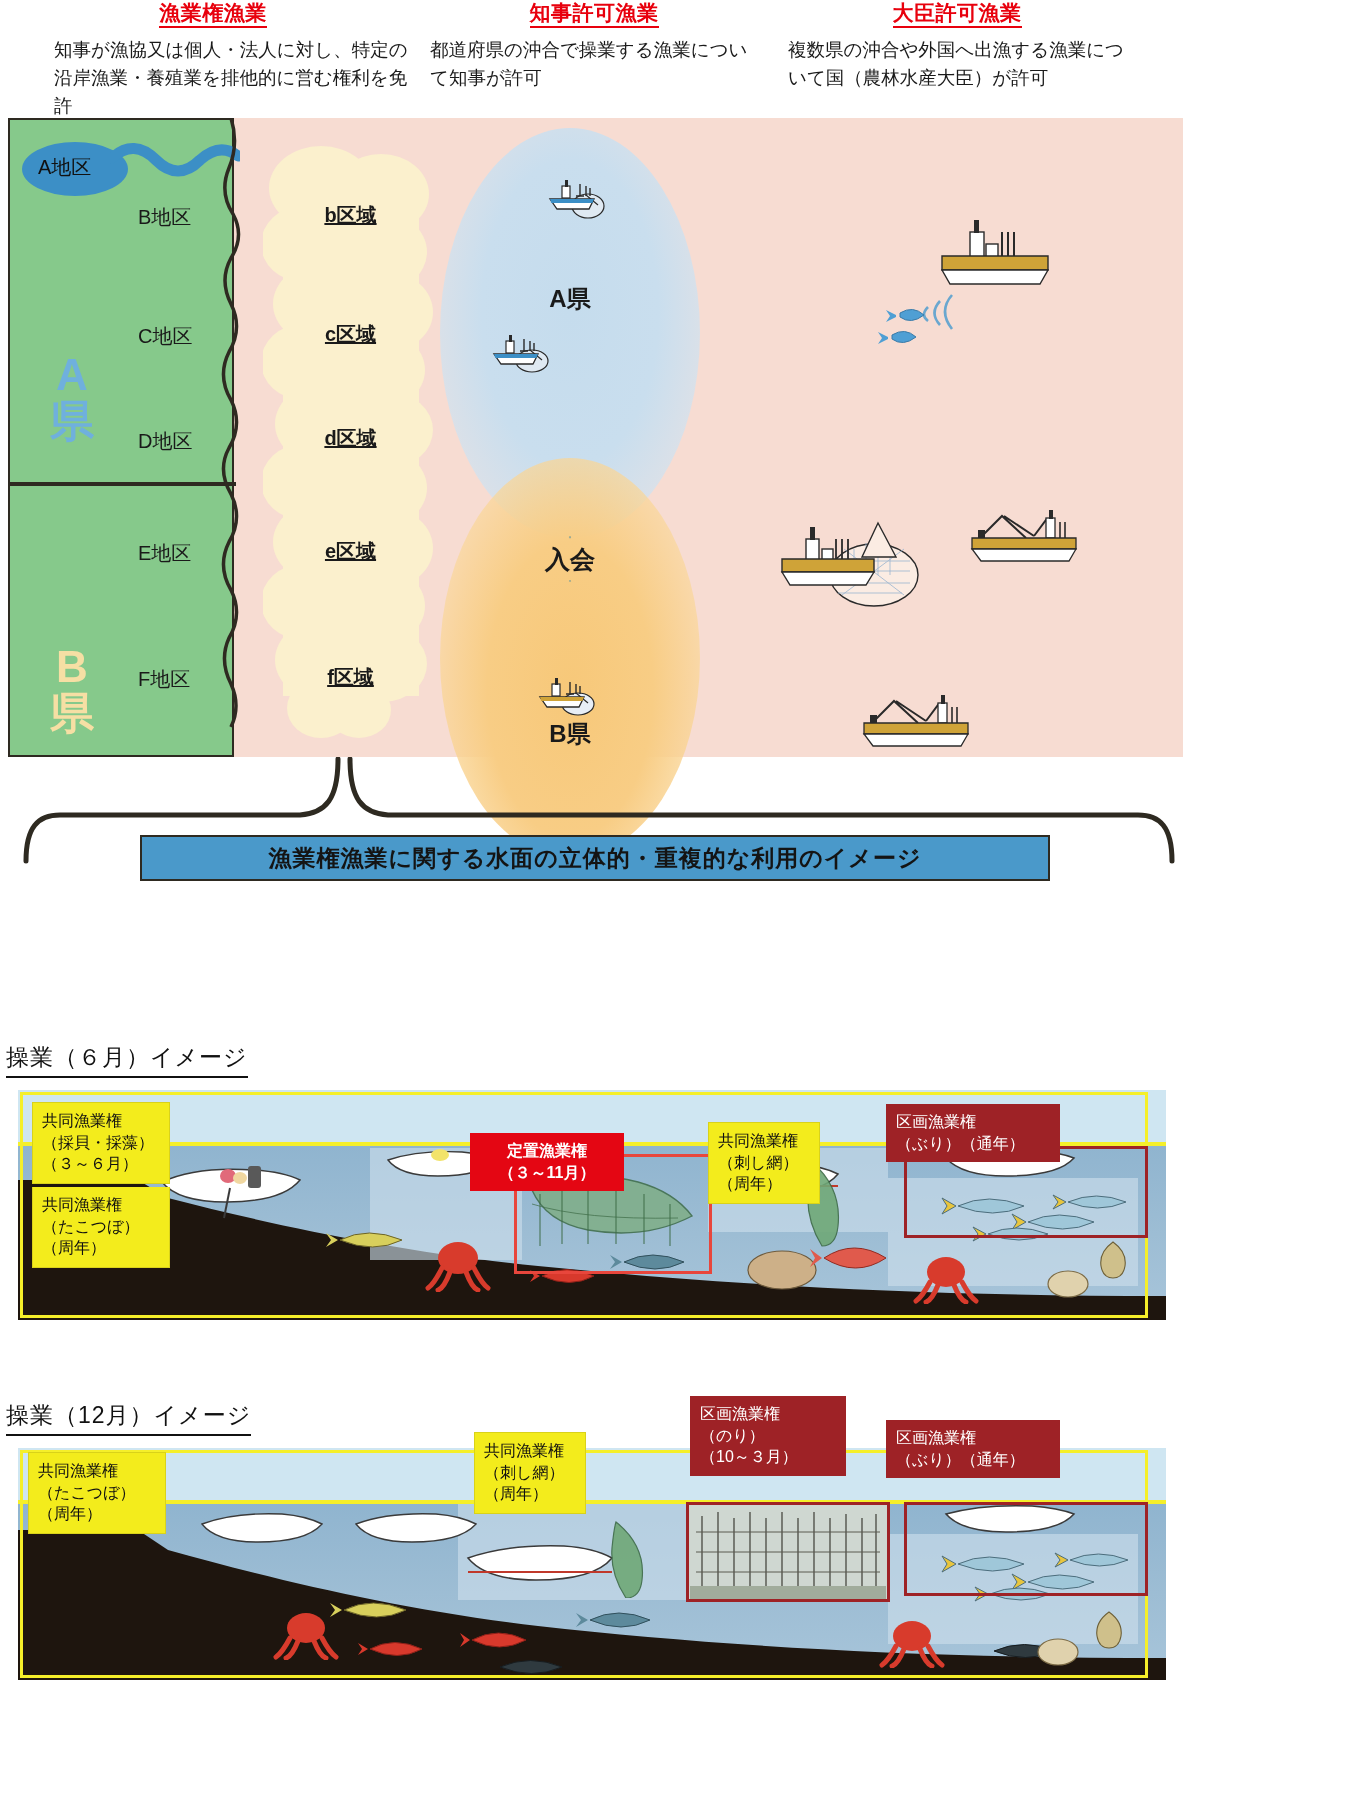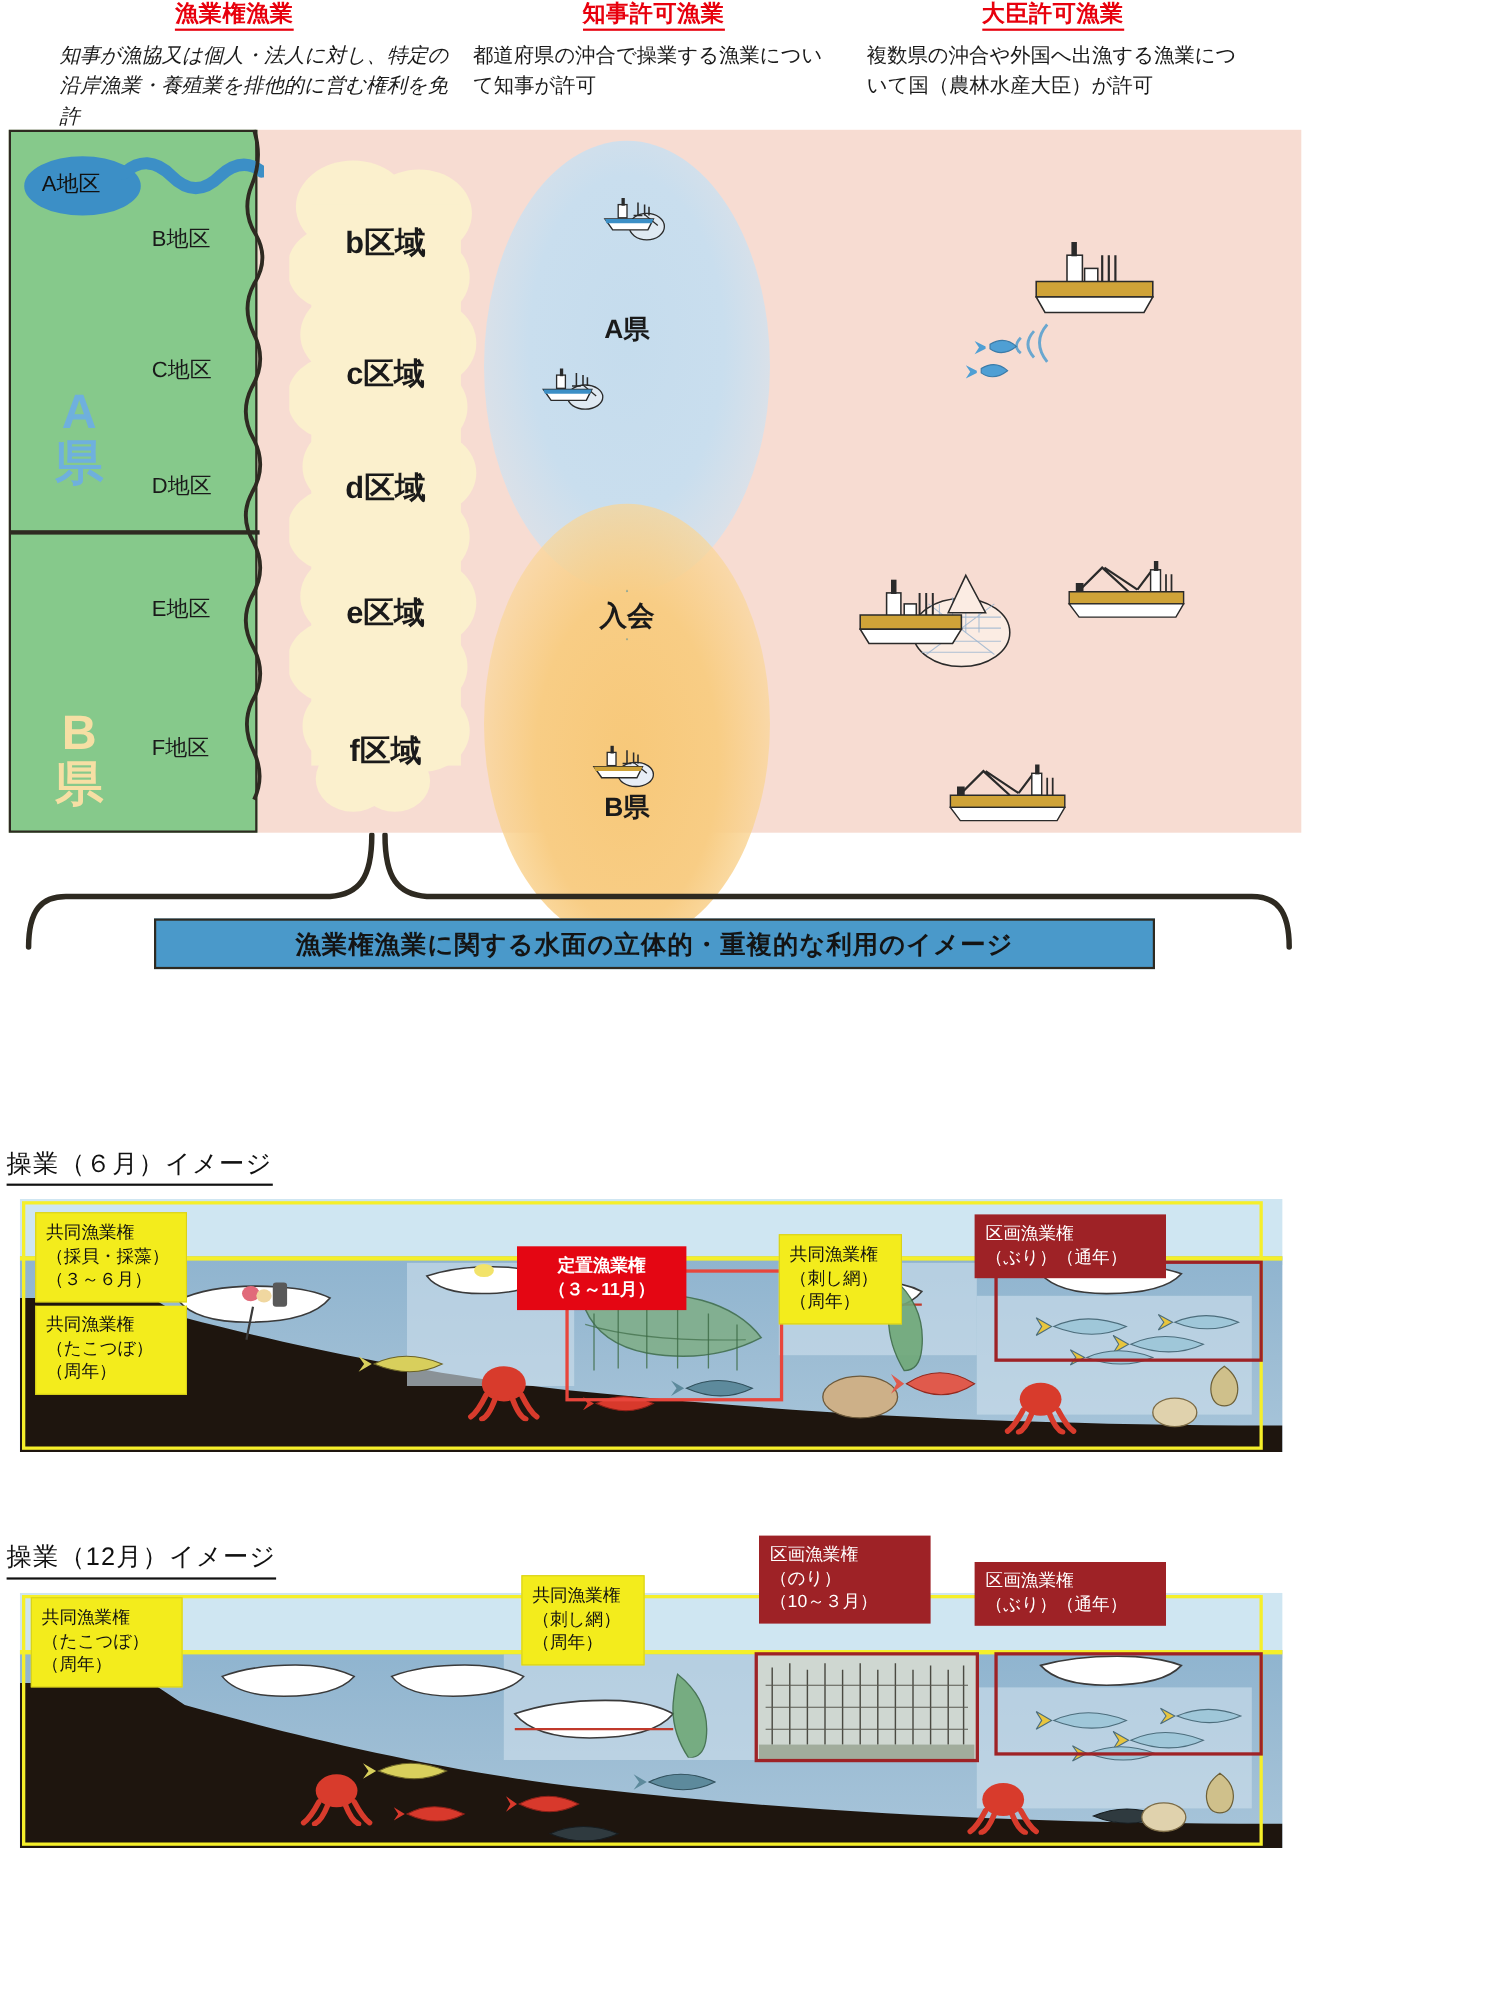--- a/index.html
+++ b/index.html
@@ -16,21 +16,21 @@
   .hdr-col.c3{left:782px;width:350px;}
   .hdr-title{
     text-align:center;color:#e8000d;font-weight:bold;font-size:21px;
     letter-spacing:.5px;line-height:1.25;
   }
   .hdr-title span{border-bottom:2.5px solid #e8000d;padding-bottom:2px;}
   .hdr-body{
     margin-top:10px;font-size:18.5px;line-height:1.5;color:#1a1a1a;
     text-align:left;
   }
-  .hdr-col.c1 .hdr-body{padding-left:36px;font-style:italic;}
+  .hdr-col.c1 .hdr-body{padding-left:36px;}
   .hdr-col.c2 .hdr-body{padding-left:6px;}
   .hdr-col.c3 .hdr-body{padding-left:6px;}
 
   
   .map{position:absolute;left:8px;top:118px;width:1175px;height:639px;}
   .map-pink{position:absolute;left:0;top:0;width:1175px;height:639px;background:#f7dcd2;}
   .map-green{position:absolute;left:0;top:0;width:226px;height:639px;background:#86c98b;
              border:2.5px solid #2e2a21;box-sizing:border-box;}
   .coast{position:absolute;left:207px;top:0;width:32px;height:639px;}
   .pref-divider{position:absolute;left:0;top:362px;width:226px;height:4px;background:#2e2a21;}
@@ -38,22 +38,22 @@
              background:#3c8fc6;border-radius:50%;}
   .river{position:absolute;left:100px;top:18px;}
   .district{position:absolute;font-size:20px;font-weight:normal;color:#1a1a1a;}
   .pref-big{position:absolute;font-size:44px;font-weight:bold;line-height:1.05;
             text-align:center;}
   .pref-A{color:#6fb0dd;left:40px;top:232px;}
   .pref-B{color:#f6dfa4;left:40px;top:524px;}
 
   
   .clouds{position:absolute;left:255px;top:18px;width:175px;height:610px;}
-  .cloud-lbl{position:absolute;font-size:28px;font-weight:bold;color:#1a1a1a;
-             width:175px;text-align:center;}
+  .cloud-lbl{position:absolute;font-size:20px;font-weight:bold;color:#1a1a1a;
+             width:175px;text-align:center;text-decoration:underline;}
 
   
   .sea-a{position:absolute;left:432px;top:10px;width:260px;height:410px;border-radius:50%;
          background:radial-gradient(ellipse at 50% 45%,#c5dced 0%,#c9deee 48%,rgba(208,226,240,.75) 72%,rgba(255,255,255,0) 92%);}
   .sea-b{position:absolute;left:432px;top:340px;width:260px;height:400px;border-radius:50%;
          background:radial-gradient(ellipse at 50% 58%,#f7c879 0%,#f8cd85 45%,rgba(250,214,150,.7) 72%,rgba(255,255,255,0) 92%);}
   .sea-lbl{position:absolute;font-size:24px;font-weight:bold;color:#1a1a1a;width:260px;text-align:center;}
   .iriai{position:absolute;left:432px;top:418px;width:260px;height:46px;
          display:flex;align-items:center;justify-content:center;gap:4px;flex-direction:column;}
   .iriai-txt{font-size:25px;font-weight:bold;color:#1a1a1a;}

